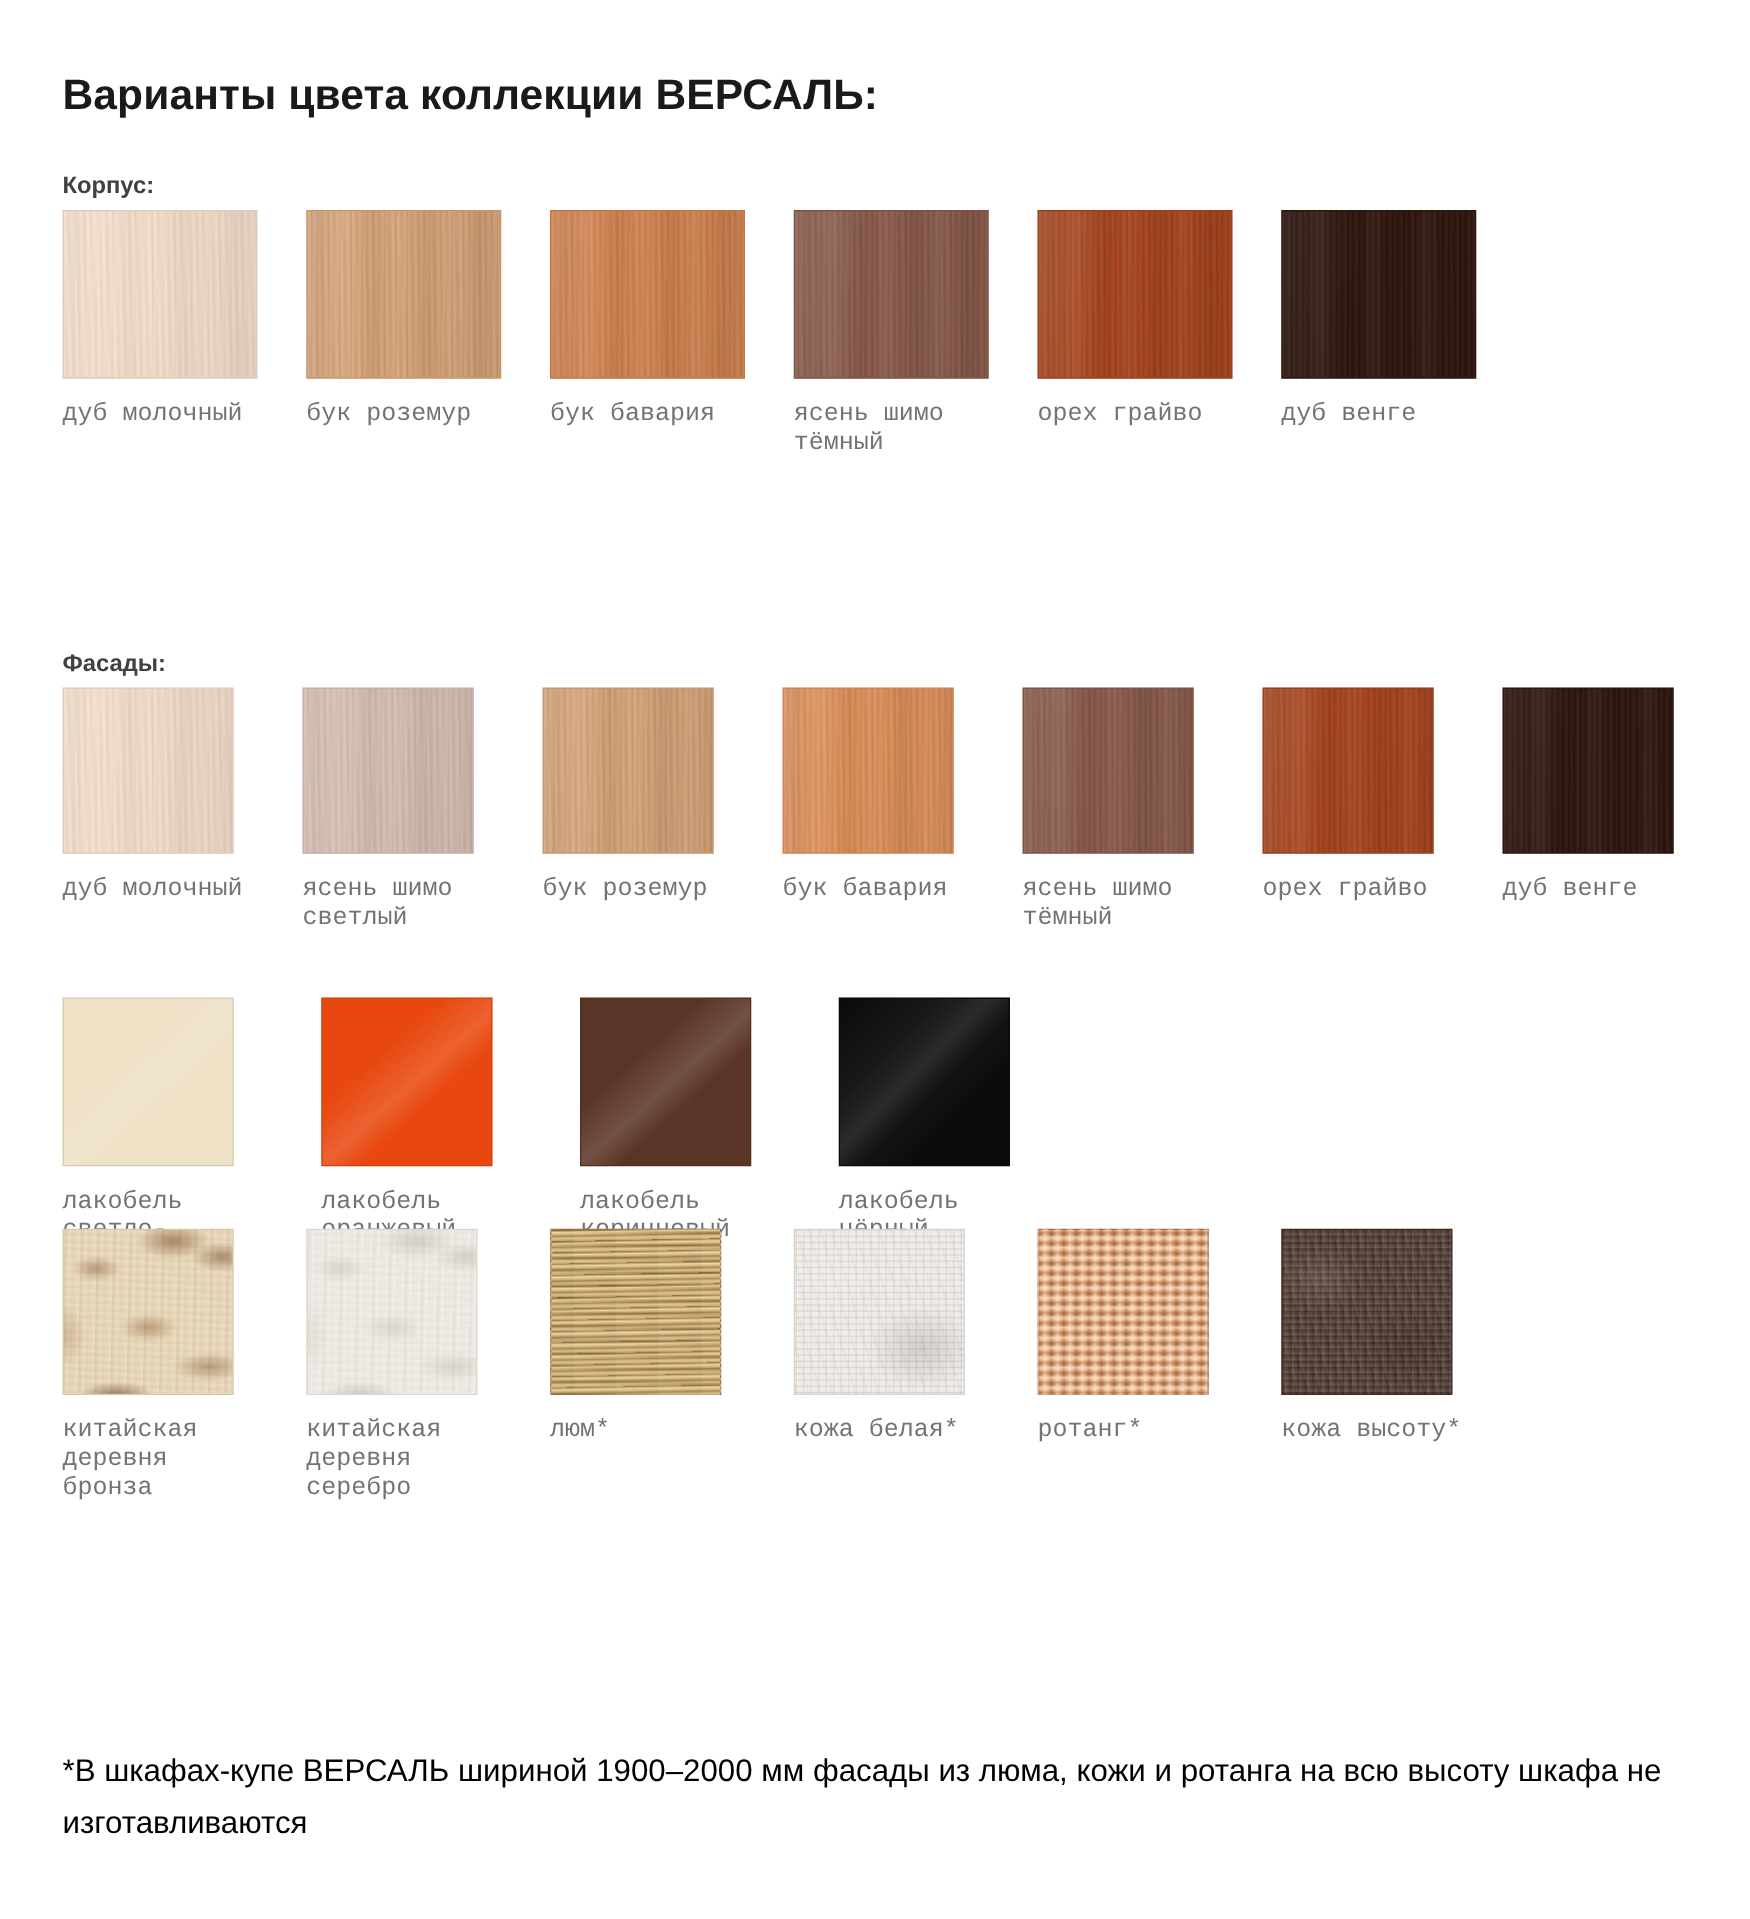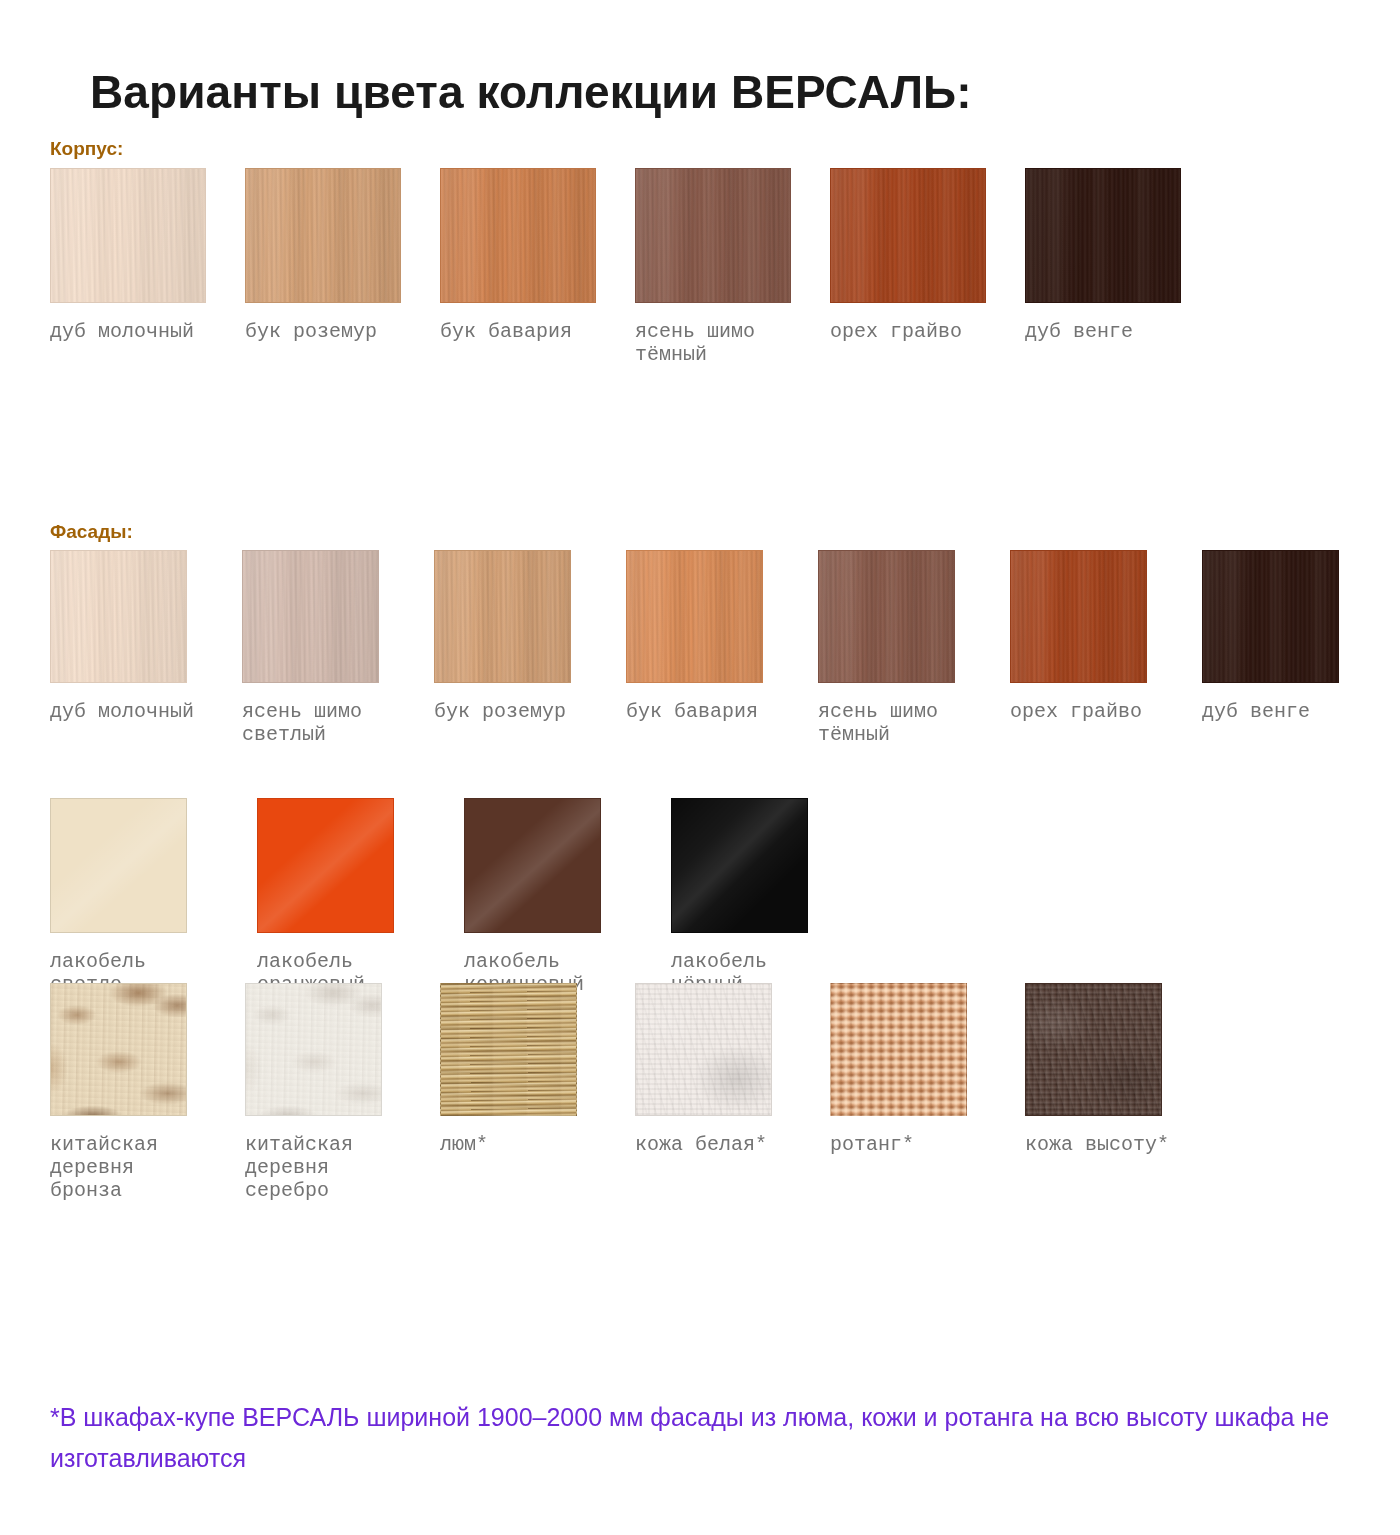--- a/index.html
+++ b/index.html
@@ -16,33 +16,32 @@
     overflow: hidden;
   }
 
   .page { position: relative; width: 1400px; height: 1535px; }
 
   
   .page-title {
     position: absolute;
     left: 50px;
     top: 34px;
-    font-size: 46px;
+    font-size: 34px;
     font-weight: bold;
     letter-spacing: 0.1px;
     color: #1a1a1a;
     white-space: nowrap;
-    margin-left: 40px;
   }
   .section-heading {
     position: absolute;
     left: 50px;
     font-size: 19px;
     font-weight: bold;
-    color: #a16207;
+    color: #404040;
   }
   #heading-korpus { top: 122px; }
   #heading-fasady { top: 505px; }
 
   
   .row { position: absolute; left: 50px; display: flex; }
   #row-korpus    { top: 168px; }
   #row-fasady-1  { top: 550px; }
   #row-fasady-2  { top: 798px; gap: 12px; }
   #row-fasady-3  { top: 983px; }
@@ -75,21 +74,21 @@
   }
 
   
   .footnote {
     position: absolute;
     left: 50px;
     top: 1372px;
     width: 1330px;
     font-size: 25px;
     line-height: 41px;
-    color: #6d28d9;
+    color: #000000;
   }
 
   
 
   
   .tex-wood::before {
     content: "";
     position: absolute;
     inset: -2px;
     background-image:

